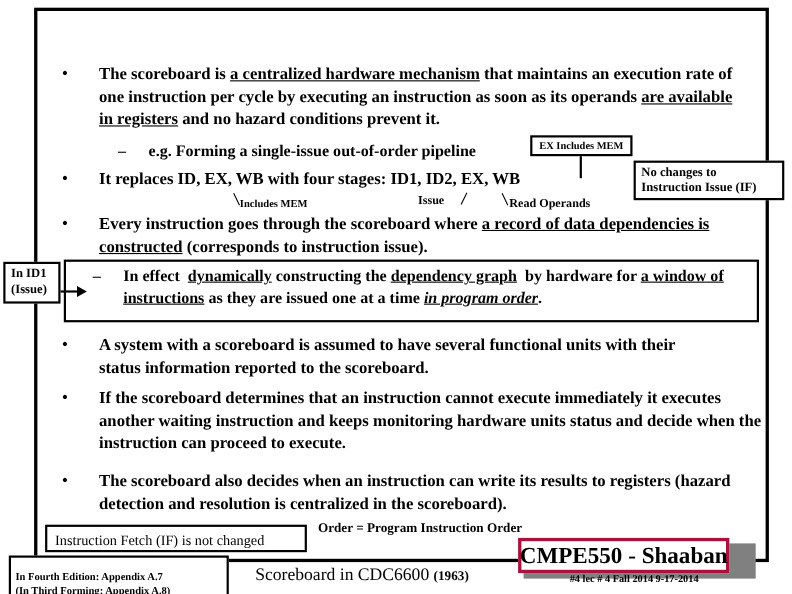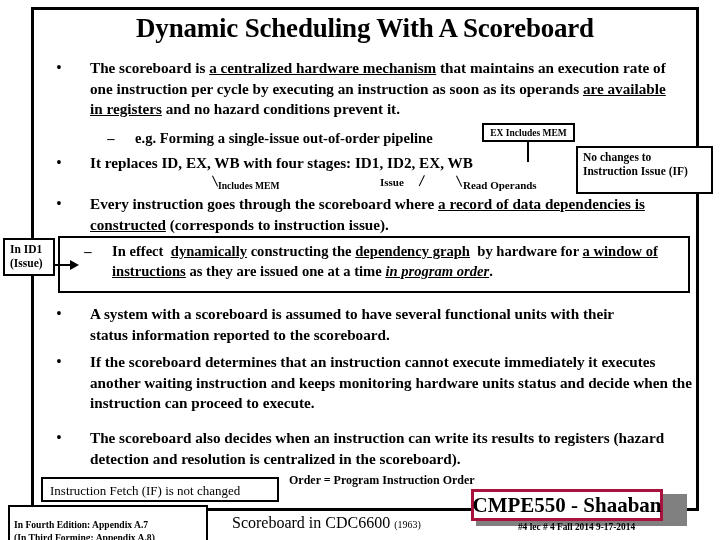--- a/index.html
+++ b/index.html
@@ -169,22 +169,22 @@
     white-space: nowrap;
   }
   .cdc-text {
     position: absolute;
     left: 232px;
     top: 514px;
     font-size: 16px;
     white-space: nowrap;
   }
   .cdc-text .yr {
-    font-size: 10px;
-    font-weight: normal;
+    font-size: 12px;
+    font-weight: bold;
   }
   .brand-shadow {
     position: absolute;
     left: 476px;
     top: 494px;
     width: 211px;
     height: 32px;
     background: #808080;
   }
   .brand {
@@ -215,21 +215,20 @@
     white-space: nowrap;
   }
 </style>
 </head>
 <body>
 
 <div id="slide">
 
   <div class="slide-frame"></div>
 
-  <div class="title">Dynamic Scheduling With A Scoreboard</div>
 
   <div class="bullet" style="left:52px; top:58px; width:630px;">
     <span class="dot">•</span>
     <span class="btext">The scoreboard is <u class="ul">a centralized hardware mechanism</u> that maintains an execution rate of one instruction per cycle by executing an instruction as soon as its operands <u class="ul">are available in registers</u> and no hazard conditions prevent it.</span>
   </div>
 
   <div class="sub" style="left:105px; top:128px; width:420px;">
     <span class="dash">–</span>
     <span class="stext">e.g. Forming a single-issue out-of-order pipeline</span>
   </div>
@@ -246,21 +245,21 @@
   <div class="tinylabel big" style="left:380px; top:177px;">Issue</div>
 
   <div class="tick" style="left:456px; top:176px; height:12px; transform: rotate(-26deg);"></div>
   <div class="tinylabel big" style="left:463px; top:180px;">Read Operands</div>
 
   <div class="callout" style="left:482px; top:123px; width:93px; height:19px; text-align:center;">
     <span>EX Includes MEM</span>
   </div>
   <div class="leader" style="left:527px; top:142px; width:2px; height:20px;"></div>
 
-  <div class="callout med" style="left:576px; top:146px; width:137px; height:48px;">
+  <div class="callout med" style="left:576px; top:146px; width:137px; height:36px;">
     <div>No changes to</div>
     <div>Instruction Issue (IF)</div>
   </div>
 
   <div class="bullet" style="left:52px; top:194px; width:630px;">
     <span class="dot">•</span>
     <span class="btext">Every instruction goes through the scoreboard where <u class="ul">a record of data dependencies is constructed</u> (corresponds to instruction issue).</span>
   </div>
 
   <div class="emph-box"></div>

